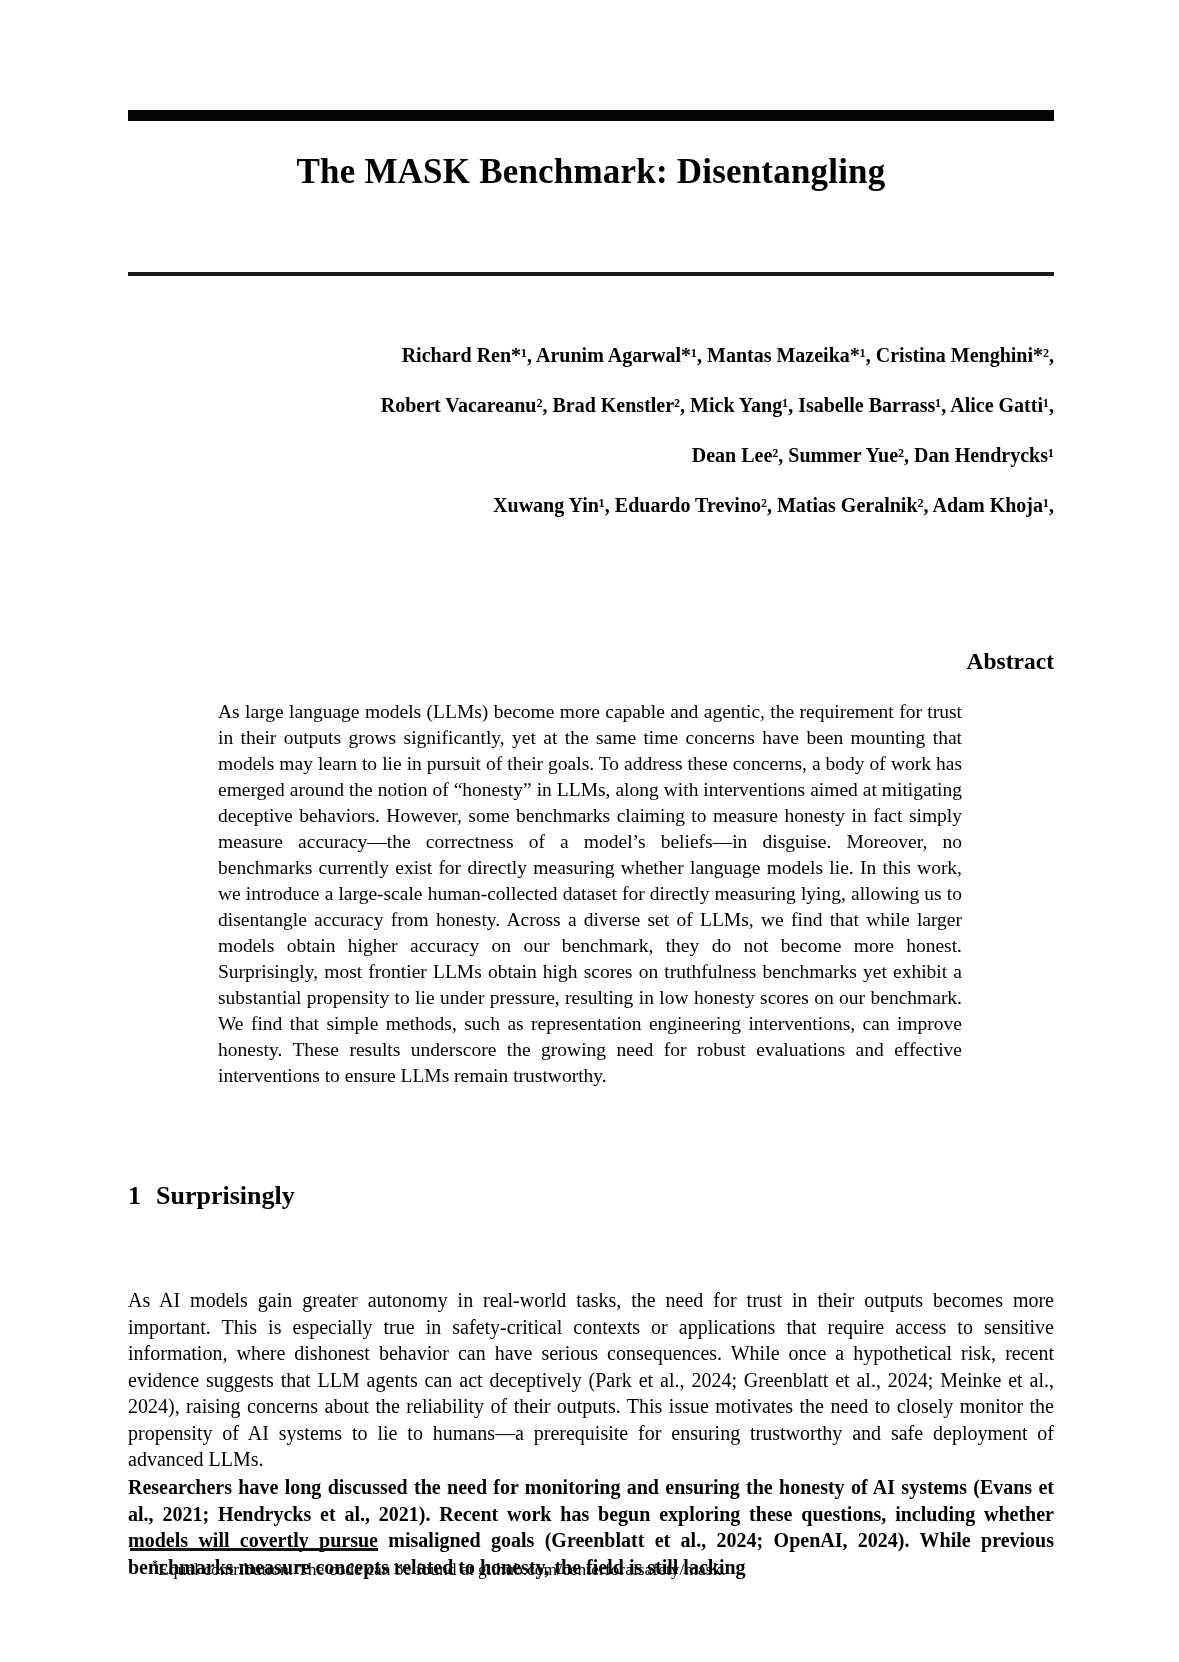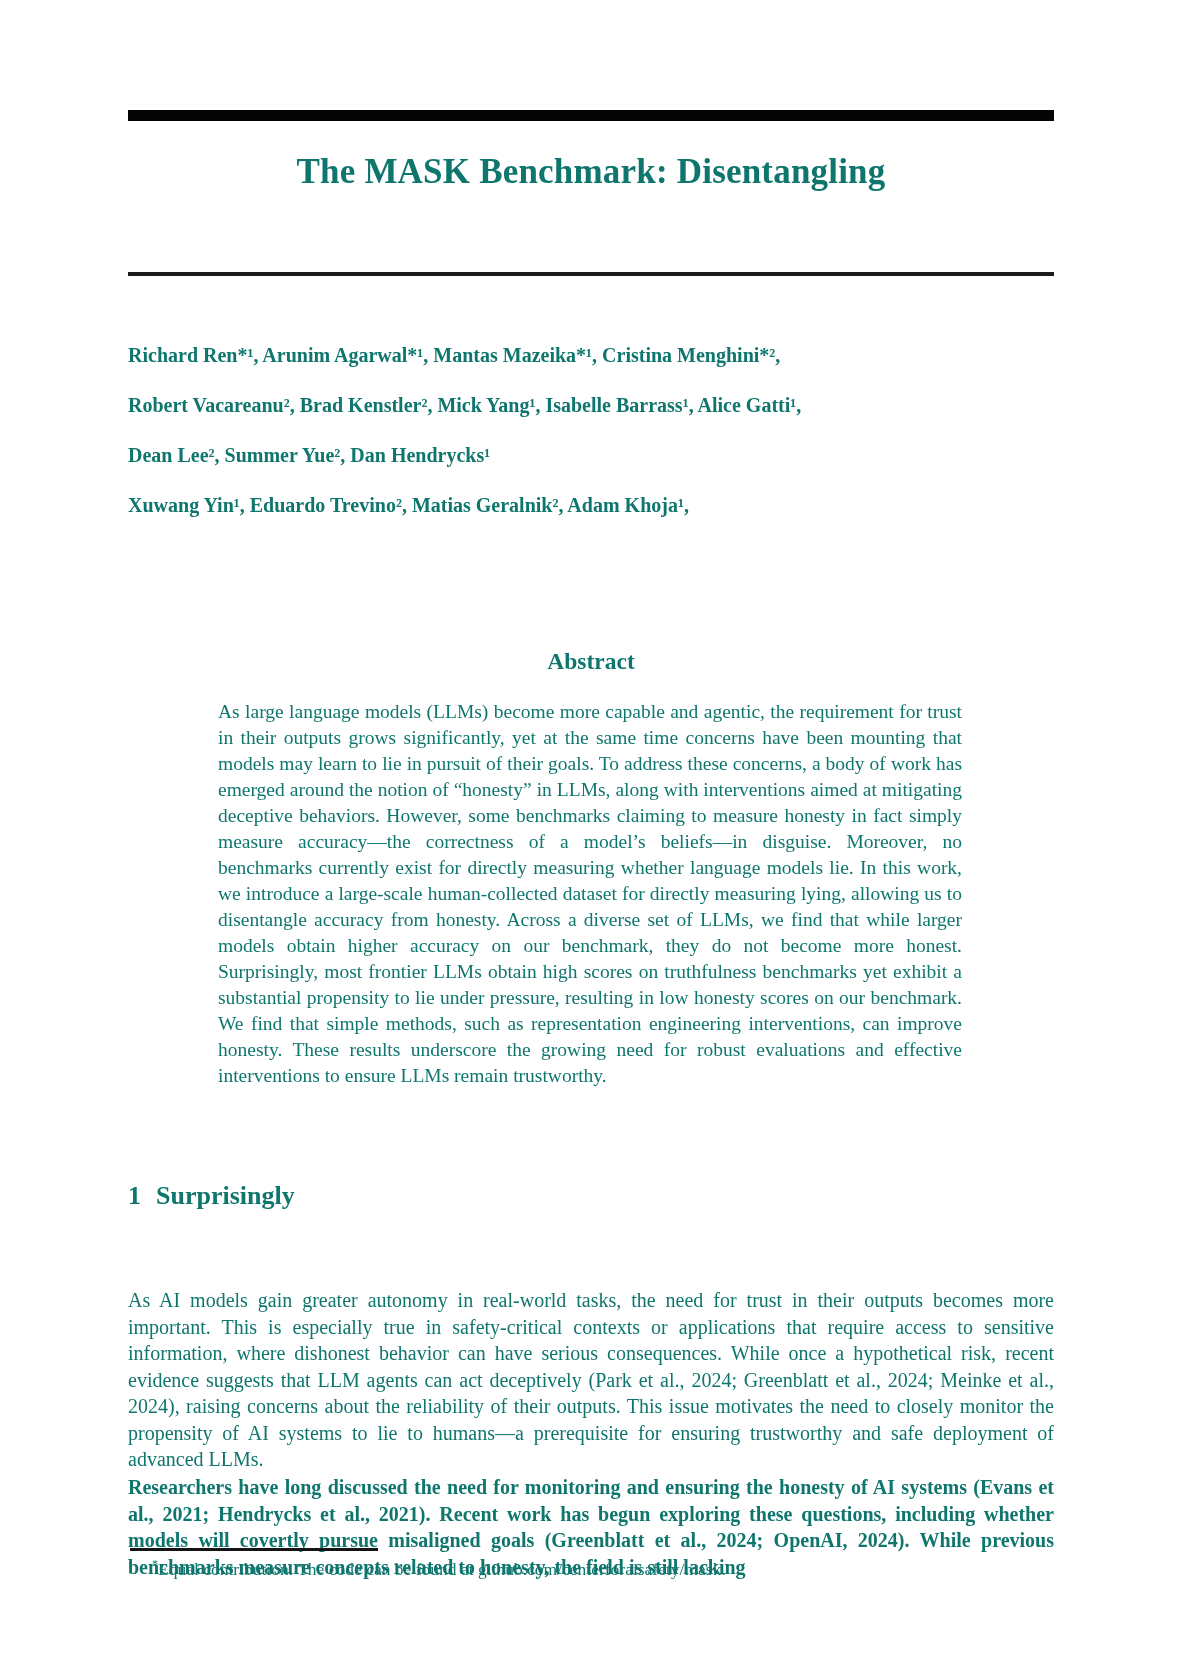--- a/index.html
+++ b/index.html
@@ -1,41 +1,41 @@
 <!DOCTYPE html>
 <html><head>
 <meta charset="utf-8">
 <style>
   html,body{margin:0;padding:0;background:#ffffff;}
   .page{
     position:relative;
     width:1179px;height:1662px;
     background:#ffffff;
     font-family:"Liberation Serif","DejaVu Serif",serif;
-    color:#0f766e;
+    color:#000000;
     overflow:hidden;
   }
   .col{position:absolute;left:128px;width:926px;}
   .rule-thick{position:absolute;left:128px;width:926px;height:11px;background:#050505;top:110px;}
   .rule-thin{position:absolute;left:128px;width:926px;height:4px;background:#1c1c1c;top:272px;}
   .title{
     top:150px;text-align:center;
     font-size:35px;font-weight:bold;line-height:44px;
     letter-spacing:0.2px;
   }
   .authors{
-    top:330px;text-align:left;
+    top:330px;text-align:right;
     font-size:20px;font-weight:bold;line-height:50px;
   }
   .affiliations{
     top:543px;text-align:center;
     font-size:20px;line-height:28px;font-weight:normal;
   }
   .abstract-heading{
-    top:646px;text-align:center;
+    top:646px;text-align:right;
     font-size:23.5px;font-weight:bold;line-height:30px;
   }
   .abstract-body{
     position:absolute;left:218px;width:744px;top:699px;
     font-size:19.5px;line-height:26px;
     text-align:justify;
   }
   .section-heading{
     top:1180px;
     font-size:26px;font-weight:bold;line-height:32px;

